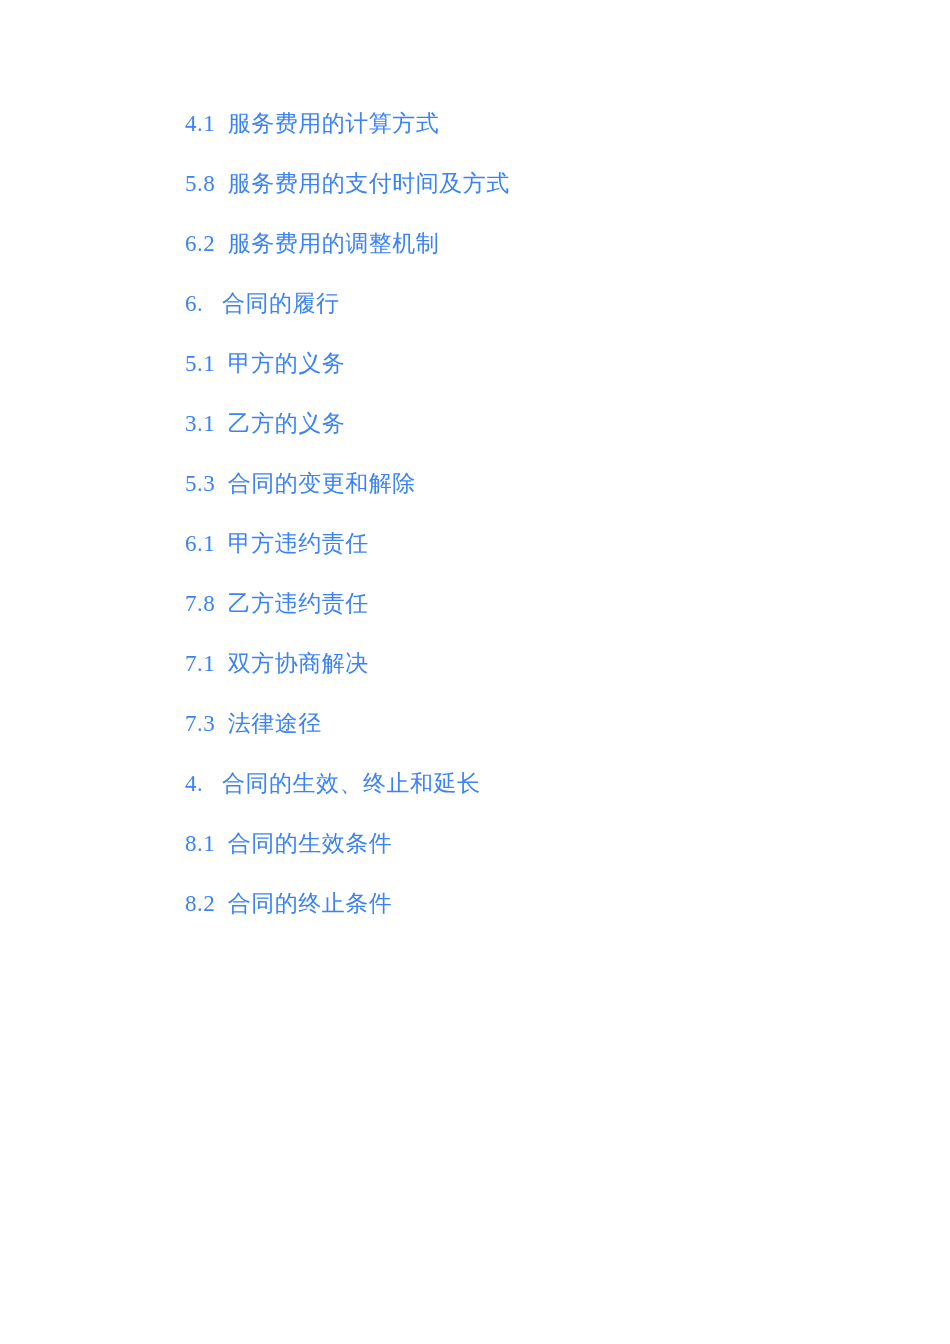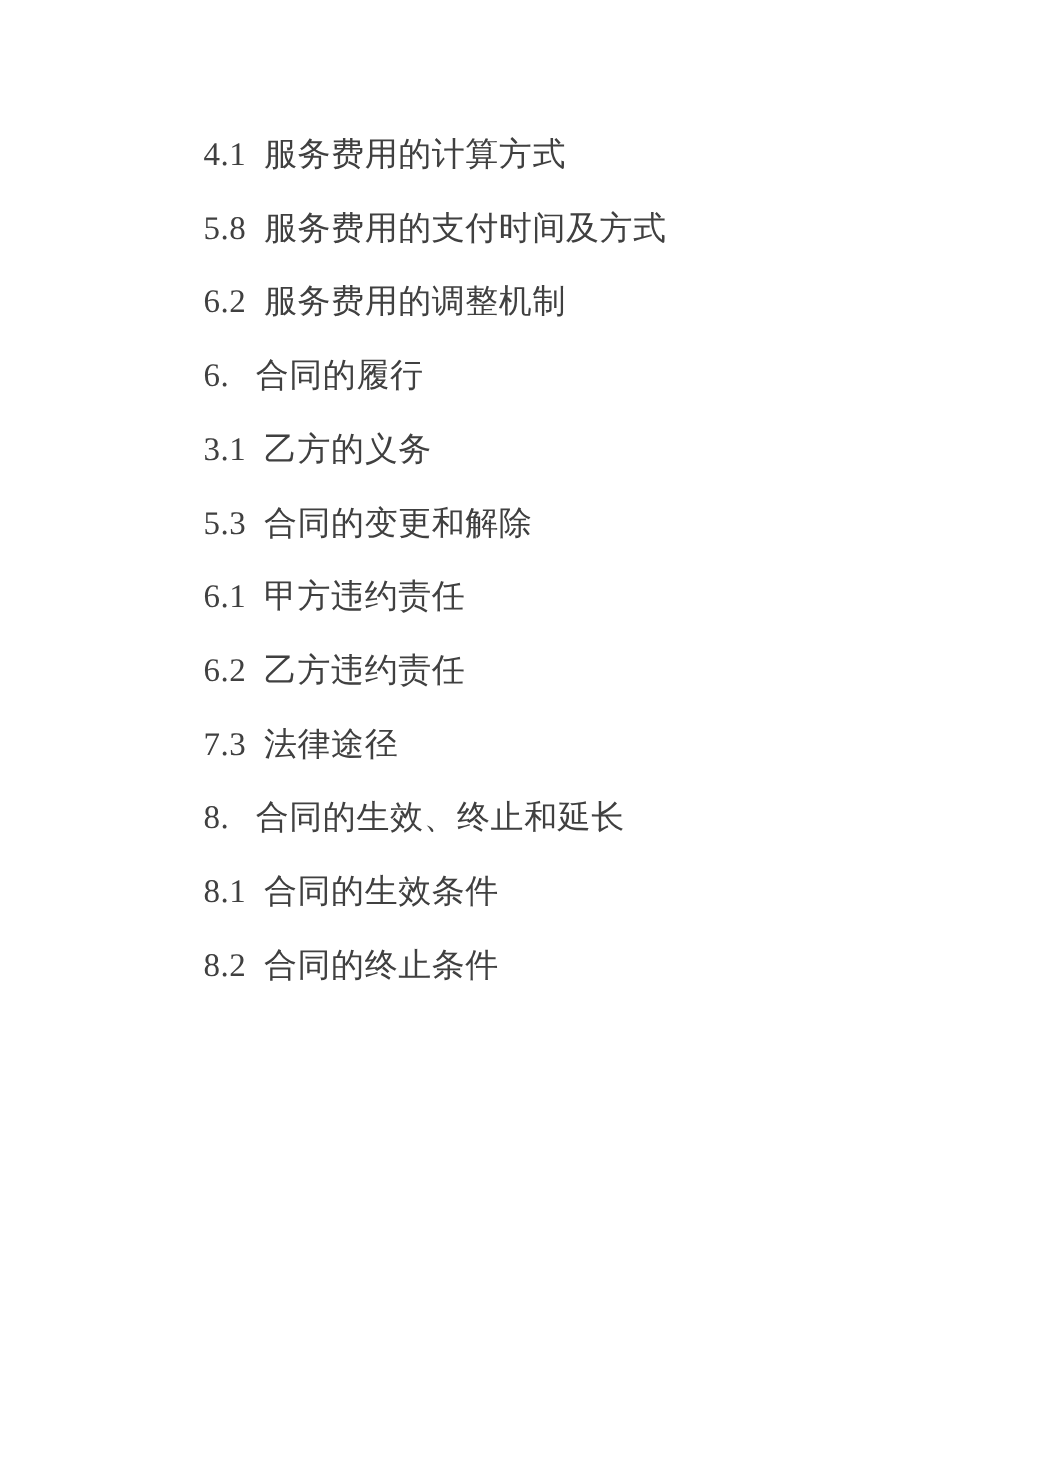--- a/index.html
+++ b/index.html
@@ -20,45 +20,47 @@
     box-sizing: border-box;
     padding: 112px 120px 60px 185px;
     position: relative;
   }
   .toc-list {
     list-style: none;
     margin: 0;
     padding: 0;
   }
   .toc-item {
-    font-size: 30px;
+    font-size: 23px;
     line-height: 1.0;
     letter-spacing: 0.5px;
-    margin: 14px 0 37px 0;
+    margin: 0 0 37px 0;
     white-space: pre;
-    color: #404040;
+    color: #3b82f6;
   }
   .toc-item.level-1 {
     padding-left: 0;
   }
   .toc-item.level-2 {
     padding-left: 0;
   }
 </style>
 </head>
 <body>
 
 <div class="page">
   <ul class="toc-list">
     <li class="toc-item level-2">4.1  服务费用的计算方式</li>
     <li class="toc-item level-2">5.8  服务费用的支付时间及方式</li>
     <li class="toc-item level-2">6.2  服务费用的调整机制</li>
     <li class="toc-item level-1">6.   合同的履行</li>
+    <li class="toc-item level-2">5.1  甲方的义务</li>
     <li class="toc-item level-2">3.1  乙方的义务</li>
     <li class="toc-item level-2">5.3  合同的变更和解除</li>
     <li class="toc-item level-2">6.1  甲方违约责任</li>
-    <li class="toc-item level-2">6.2  乙方违约责任</li>
+    <li class="toc-item level-2">7.8  乙方违约责任</li>
+    <li class="toc-item level-2">7.1  双方协商解决</li>
     <li class="toc-item level-2">7.3  法律途径</li>
-    <li class="toc-item level-1">8.   合同的生效、终止和延长</li>
+    <li class="toc-item level-1">4.   合同的生效、终止和延长</li>
     <li class="toc-item level-2">8.1  合同的生效条件</li>
     <li class="toc-item level-2">8.2  合同的终止条件</li>
   </ul>
 </div>
 
 </body></html>

